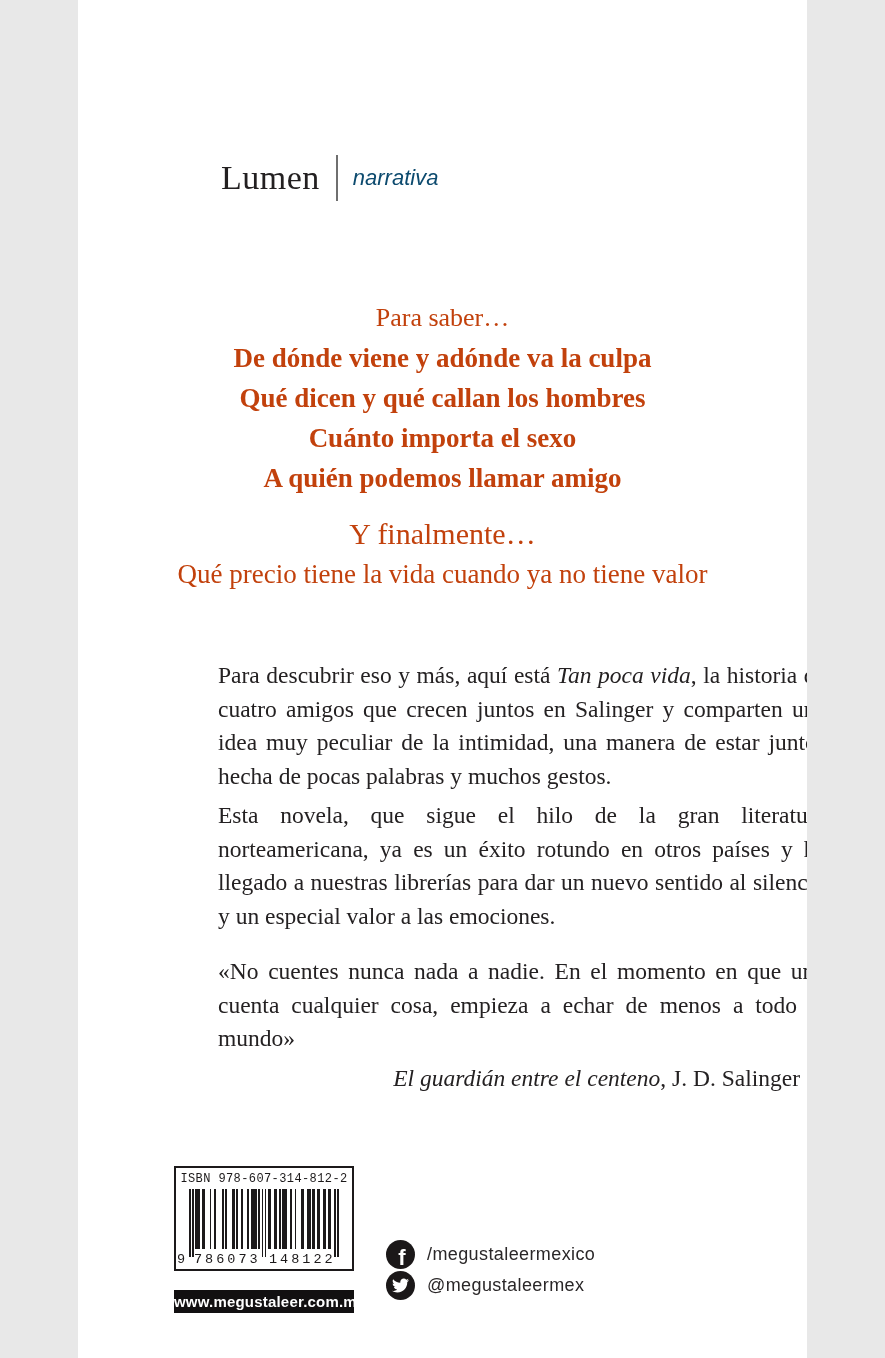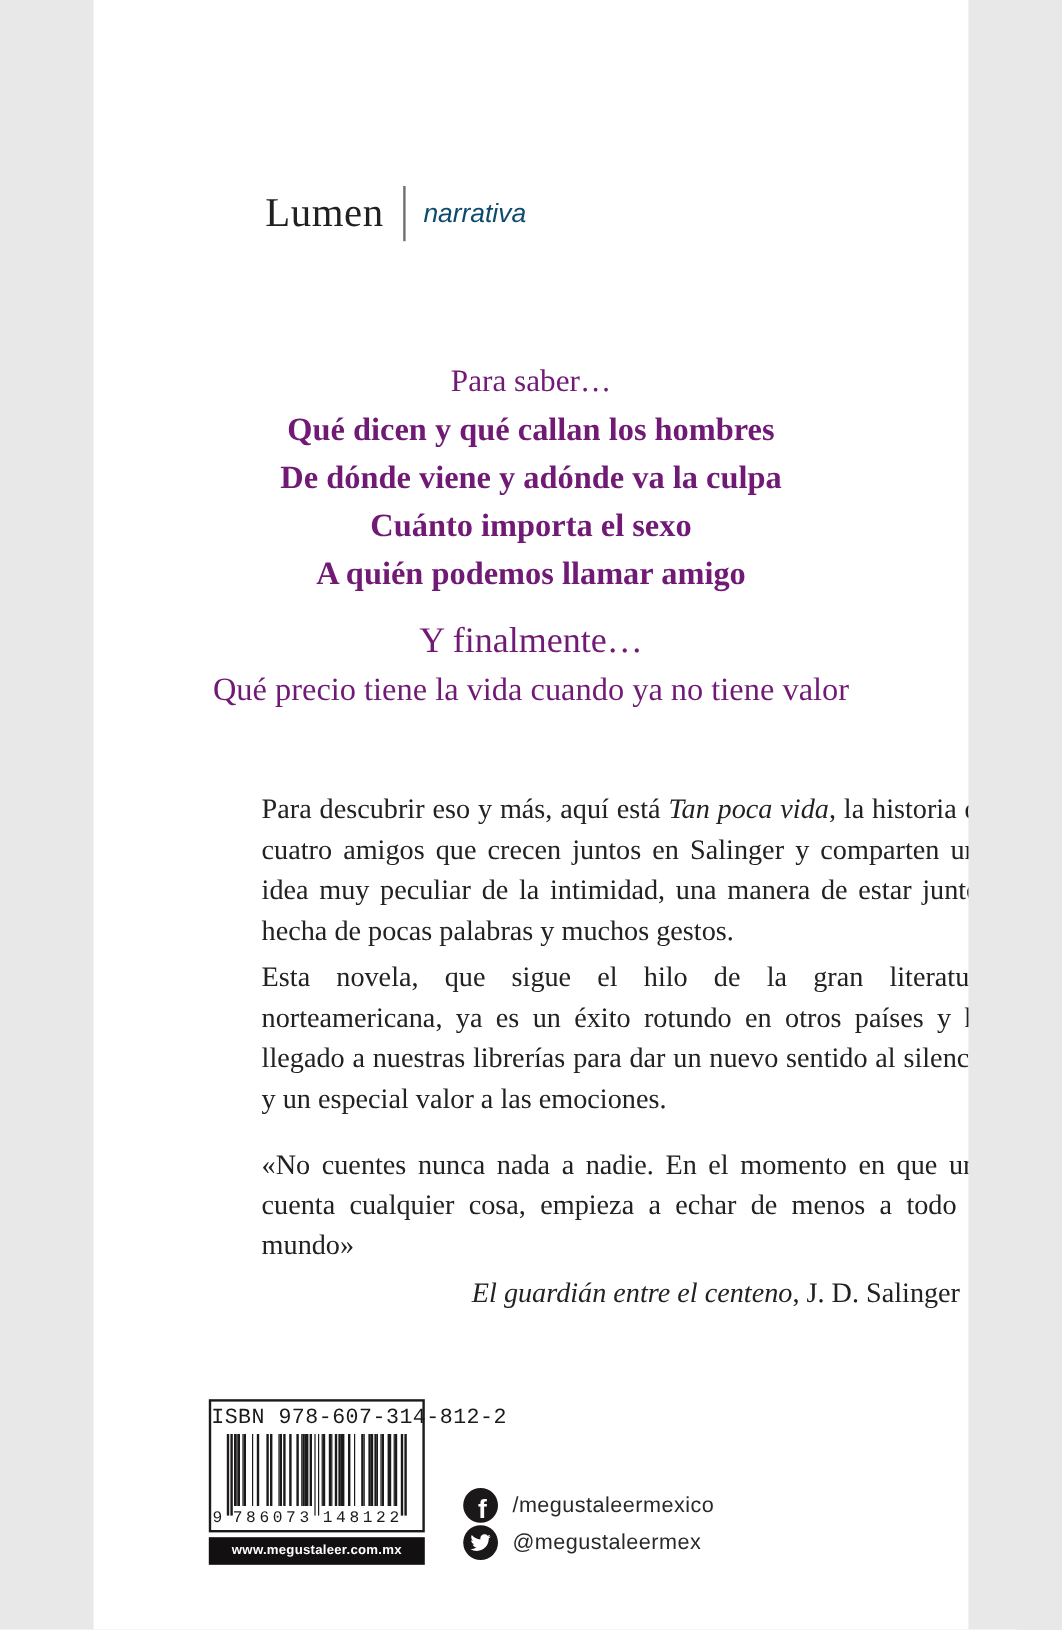--- a/index.html
+++ b/index.html
@@ -13,48 +13,48 @@
     overflow:hidden;
   }
 
   
   .logo{position:absolute;left:143px;top:155px;display:flex;align-items:center;}
   .logo-brand{font-family:"Liberation Serif",serif;font-size:34px;color:#232021;letter-spacing:0.5px;}
   .logo-sep{width:2px;height:46px;background:#6f6f6f;margin:0 15px 0 16px;}
   .logo-collection{font-family:Liberation Sans, sans-serif;font-style:italic;font-size:22px;color:#0c4a6e;}
 
   
-  .intro{position:absolute;left:0;right:0;top:298px;text-align:center;color:#701a75;}
+  .intro{position:absolute;left:0;right:0;top:298px;text-align:center;color:#c2410c;}
   .intro-line{height:40px;line-height:40px;}
   .intro-opener{font-size:26px;}
   .intro-question{font-size:27px;font-weight:bold;}
   .intro-finally{margin-top:16px;font-size:30px;}
   .intro-final-question{font-size:27px;font-weight:normal;height:41px;line-height:41px;}
 
   
   .body-text{position:absolute;left:140px;top:659px;width:608px;font-size:23.5px;line-height:33.5px;color:#242122;text-align:justify;}
   .body-text p{margin:0 0 6px 0;}
   .italic{font-style:italic;}
   .quote{margin-top:22px !important;text-align-last:justify;}
   .attribution{margin-top:2px !important;text-align:left;text-align-last:right;padding-right:26px;}
 
   
   .barcode-block{position:absolute;left:96px;top:1166px;width:180px;}
   .barcode-box{box-sizing:border-box;border:2px solid #1c191a;background:#fff;width:180px;padding:4px 0 2px 0;}
-  .isbn-label{text-align:center;font-family:"Liberation Mono",monospace;font-size:18px;letter-spacing:0.4px;color:#1c191a;white-space:nowrap;}
+  .isbn-label{text-align:center;font-family:"Liberation Mono",monospace;font-size:12px;letter-spacing:0.4px;color:#1c191a;white-space:nowrap;}
   .bars{position:relative;display:flex;align-items:flex-start;width:150px;height:78px;margin:3px auto 0 auto;}
   .module{width:1.58px;height:60px;}
   .module.black{background:#1c191a;}
   .module.guard{height:68px;}
   .ean-digit{position:absolute;bottom:0;font-family:"Liberation Mono",monospace;font-size:13.5px;color:#1c191a;line-height:14px;}
   .ean-first{left:-12px;}
   .ean-g1{left:5px;width:66px;text-align:center;letter-spacing:3px;}
   .ean-g2{left:80px;width:66px;text-align:center;letter-spacing:3px;}
-  .site-bar{margin-top:4px;background:#121011;color:#ffffff;height:23px;line-height:23px;text-align:center;
-            font-family:"Liberation Sans",sans-serif;font-size:11px;font-weight:bold;letter-spacing:0.2px;}
+  .site-bar{margin-top:19px;background:#121011;color:#ffffff;height:23px;line-height:23px;text-align:center;
+            font-family:"Liberation Sans",sans-serif;font-size:15px;font-weight:bold;letter-spacing:0.2px;}
 
   
   .social{position:absolute;left:308px;top:1240px;}
   .social-row{display:flex;align-items:center;margin-bottom:2px;height:29px;}
   .icon-circle{width:29px;height:29px;border-radius:50%;background:#1b1819;color:#fff;
                display:flex;align-items:center;justify-content:center;overflow:hidden;flex:0 0 29px;}
   .fb-glyph{font-family:"Liberation Sans",sans-serif;font-weight:bold;font-size:22px;margin-top:7px;margin-left:3px;}
   .handle{margin-left:12px;font-family:"Liberation Sans",sans-serif;font-size:18px;color:#2a2728;letter-spacing:0.4px;}
 </style>
 </head>
@@ -63,22 +63,22 @@
 <div class="page">
 
   <div class="logo">
     <span class="logo-brand">Lumen</span>
     <span class="logo-sep"></span>
     <span class="logo-collection">narrativa</span>
   </div>
 
   <div class="intro">
     <div class="intro-line intro-opener">Para saber…</div>
+    <div class="intro-line intro-question">De dónde viene y adónde va la culpa</div>
     <div class="intro-line intro-question">Qué dicen y qué callan los hombres</div>
-    <div class="intro-line intro-question">De dónde viene y adónde va la culpa</div>
     <div class="intro-line intro-question">Cuánto importa el sexo</div>
     <div class="intro-line intro-question">A quién podemos llamar amigo</div>
     <div class="intro-line intro-finally">Y finalmente…</div>
     <div class="intro-final-question">Qué precio tiene la vida cuando ya no tiene valor</div>
   </div>
 
   <div class="body-text">
     <p><span>Para descubrir eso y más, aquí está </span><span class="italic">Tan poca vida</span><span>, la historia de cuatro amigos que crecen juntos en Salinger y comparten una idea muy peculiar de la intimidad, una manera de estar juntos hecha de pocas palabras y muchos gestos.</span></p>
     <p>Esta novela, que sigue el hilo de la gran literatura norteamericana, ya es un éxito rotundo en otros países y ha llegado a nuestras librerías para dar un nuevo sentido al silencio y un especial valor a las emociones.</p>
     <p class="quote">«No cuentes nunca nada a nadie. En el momento en que uno cuenta cualquier cosa, empieza a echar de menos a todo el mundo»</p>

